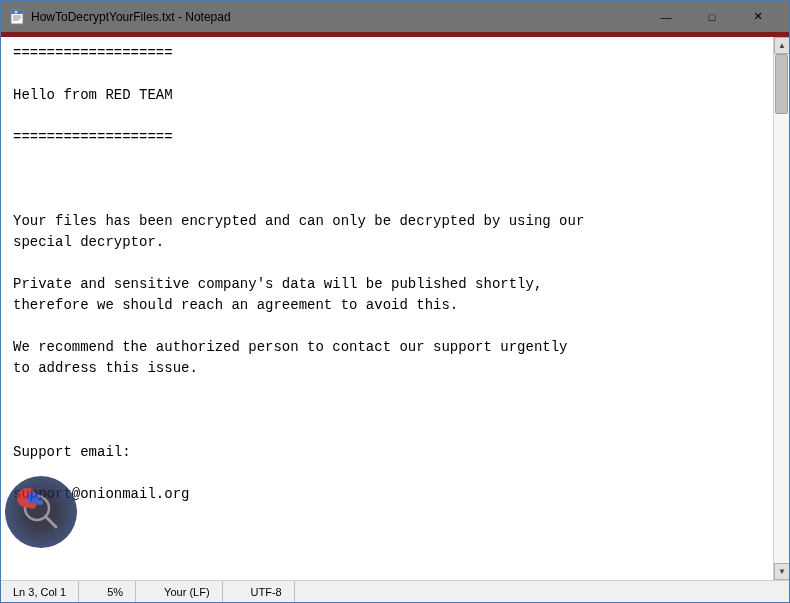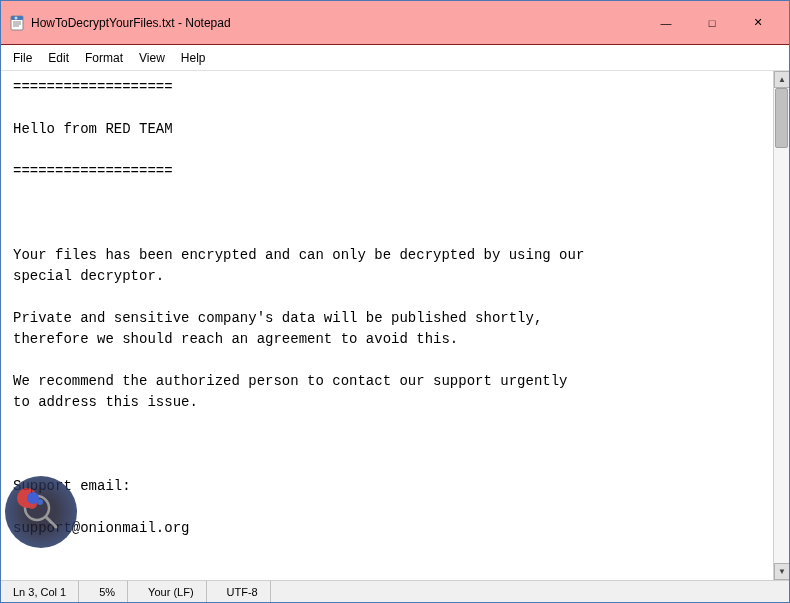--- a/index.html
+++ b/index.html
@@ -16,26 +16,26 @@
       width: 790px;
       height: 603px;
       background: #ffffff;
       border: 1.5px solid #4a7ab5;
       display: flex;
       flex-direction: column;
     }
 
     
     .title-bar {
-      background: #fca5a5;
-      height: 44px;
+      background: #737373;
+      height: 36px;
       display: flex;
       align-items: center;
       padding: 0 8px;
-      border-bottom: 1px solid #7f1d1d;
+      border-bottom: 5px solid #7f1d1d;
       flex-shrink: 0;
     }
 
     .title-bar-icon {
       width: 16px;
       height: 16px;
       margin-right: 6px;
       display: flex;
       align-items: center;
       justify-content: center;
@@ -148,21 +148,21 @@
     
     .status-bar {
       height: 22px;
       background: #f0f0f0;
       border-top: 1px solid #d0d0d0;
       display: flex;
       align-items: center;
       padding: 0 8px;
       font-size: 11px;
       color: #000;
-      gap: 8px;
+      gap: 16px;
       flex-shrink: 0;
     }
 
     .status-item {
       padding: 0 12px;
       border-right: 1px solid #c0c0c0;
       height: 100%;
       display: flex;
       align-items: center;
       white-space: nowrap;
@@ -259,27 +259,20 @@
       </svg>
     </div>
     <span class="title-bar-text">HowToDecryptYourFiles.txt - Notepad</span>
     <div class="title-bar-controls">
       <button class="title-bar-btn">—</button>
       <button class="title-bar-btn">□</button>
       <button class="title-bar-btn close">✕</button>
     </div>
   </div>
 
-  <div class="menu-bar">
-    <span class="menu-item">File</span>
-    <span class="menu-item">Edit</span>
-    <span class="menu-item">Format</span>
-    <span class="menu-item">View</span>
-    <span class="menu-item">Help</span>
-  </div>
 
   <div class="content-outer">
     <div class="text-area">===================
 
 Hello from RED TEAM
 
 ===================
 
 
 

